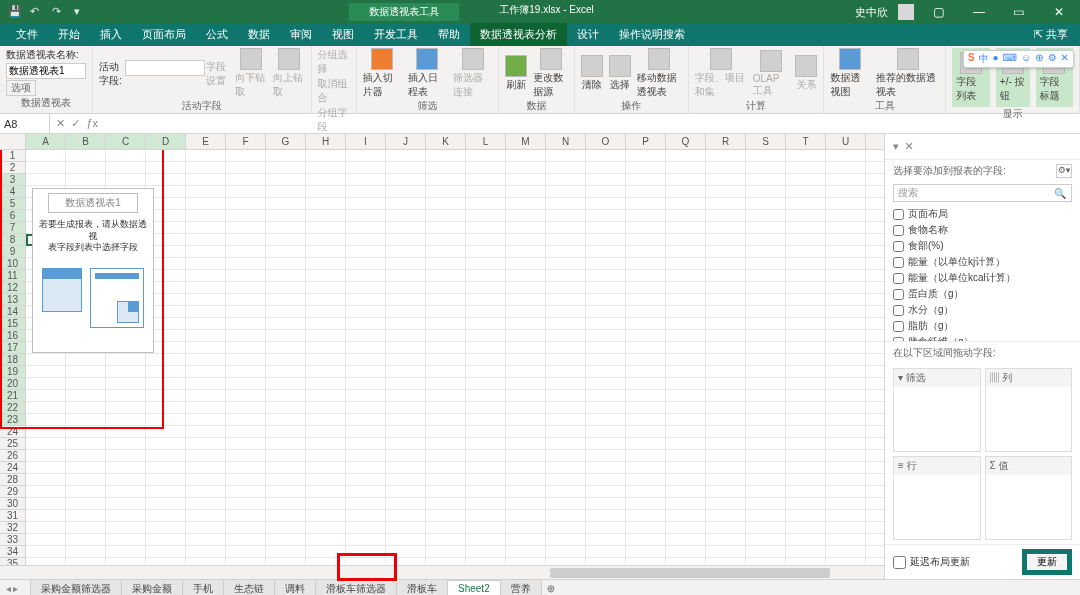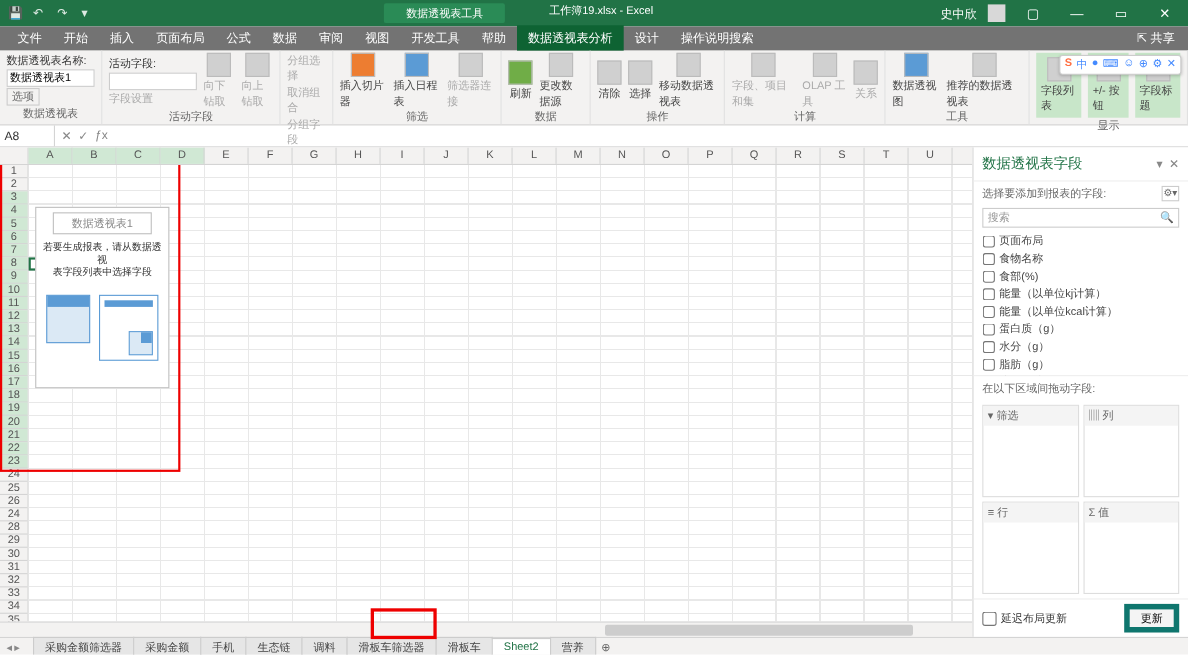--- a/index.html
+++ b/index.html
@@ -9,21 +9,21 @@
 .titlebar { height:24px; background:#217346; display:flex; align-items:center; color:#fff; }
 .titlebar .left { display:flex; gap:8px; padding-left:8px; }
 .titlebar .icon-btn { width:14px; height:14px; opacity:.85; }
 .titlebar .mid { flex:1; display:flex; justify-content:center; gap:40px; font-size:11px; }
 .titlebar .tool-ctx { background:#2a8b56; padding:2px 20px; border-radius:2px; font-size:10px; }
 .titlebar .file-title { font-size:10px; }
 .titlebar .right { display:flex; align-items:center; gap:10px; padding-right:6px; font-size:11px; }
 .titlebar .win-btn { width:30px; text-align:center; font-size:12px; }
 
 
-.ribbon-tabs { height:22px; background:#737373; display:flex; align-items:flex-end; padding-left:6px; color:#fff; font-size:11px; }
+.ribbon-tabs { height:22px; background:#0f766e; display:flex; align-items:flex-end; padding-left:6px; color:#fff; font-size:11px; }
 .ribbon-tabs .tab { padding:4px 10px; cursor:pointer; }
 .ribbon-tabs .tab.active { background:#0e6333; }
 .ribbon-tabs .share { margin-left:auto; padding:4px 12px; }
 
 
 .ribbon { height:68px; background:#f3f2f1; border-bottom:1px solid #d4d4d4; display:flex; font-size:10px; }
 .ribbon .group { border-right:1px solid #e1e1e1; padding:2px 6px; display:flex; flex-direction:column; justify-content:space-between; }
 .ribbon .group .content { display:flex; gap:6px; flex:1; align-items:center; }
 .ribbon .group .label { text-align:center; font-size:10px; color:#666; padding-bottom:1px; }
 .ribbon .big-btn { display:flex; flex-direction:column; align-items:center; gap:1px; font-size:10px; color:#444; }
@@ -143,21 +143,21 @@
   <div class="group">
     <div class="content" style="flex-direction:column;align-items:flex-start;gap:1px">
       <span>数据透视表名称:</span>
       <input class="small" value="数据透视表1" style="">
       <span style="border:1px solid #ccc;padding:0 4px;font-size:10px;color:#666">选项</span>
     </div>
     <div class="label">数据透视表</div>
   </div>
   <div class="group">
     <div class="content">
-      <div style="display:flex;flex-direction:column;gap:1px">
+      <div style="display:flex;flex-direction:row;gap:1px">
         <span>活动字段:</span>
         <input class="small" value="" style="">
         <span class="grey">字段设置</span>
       </div>
       <div class="big-btn grey">
           <div class="ic"></div>
           <span>向下钻取</span>
         </div>
       <div class="big-btn grey">
           <div class="ic"></div>
@@ -370,21 +370,20 @@
         </div>
       </div>
     </div>
     <div class="h-scroll">
         <div class="h-thumb"></div>
       </div>
   </div>
 
   <div class="field-pane">
     <div class="fp-header">
-      <span class="title">数据透视表字段</span>
       <span style="color:#888;margin-right:6px">▾</span>
       <span class="fp-close">✕</span>
     </div>
     <div class="fp-sub">
       <span>选择要添加到报表的字段:</span>
       <span class="cog">⚙▾</span>
     </div>
     <div class="fp-search">
       <span>搜索</span>
       <span class="mag">🔍</span>

